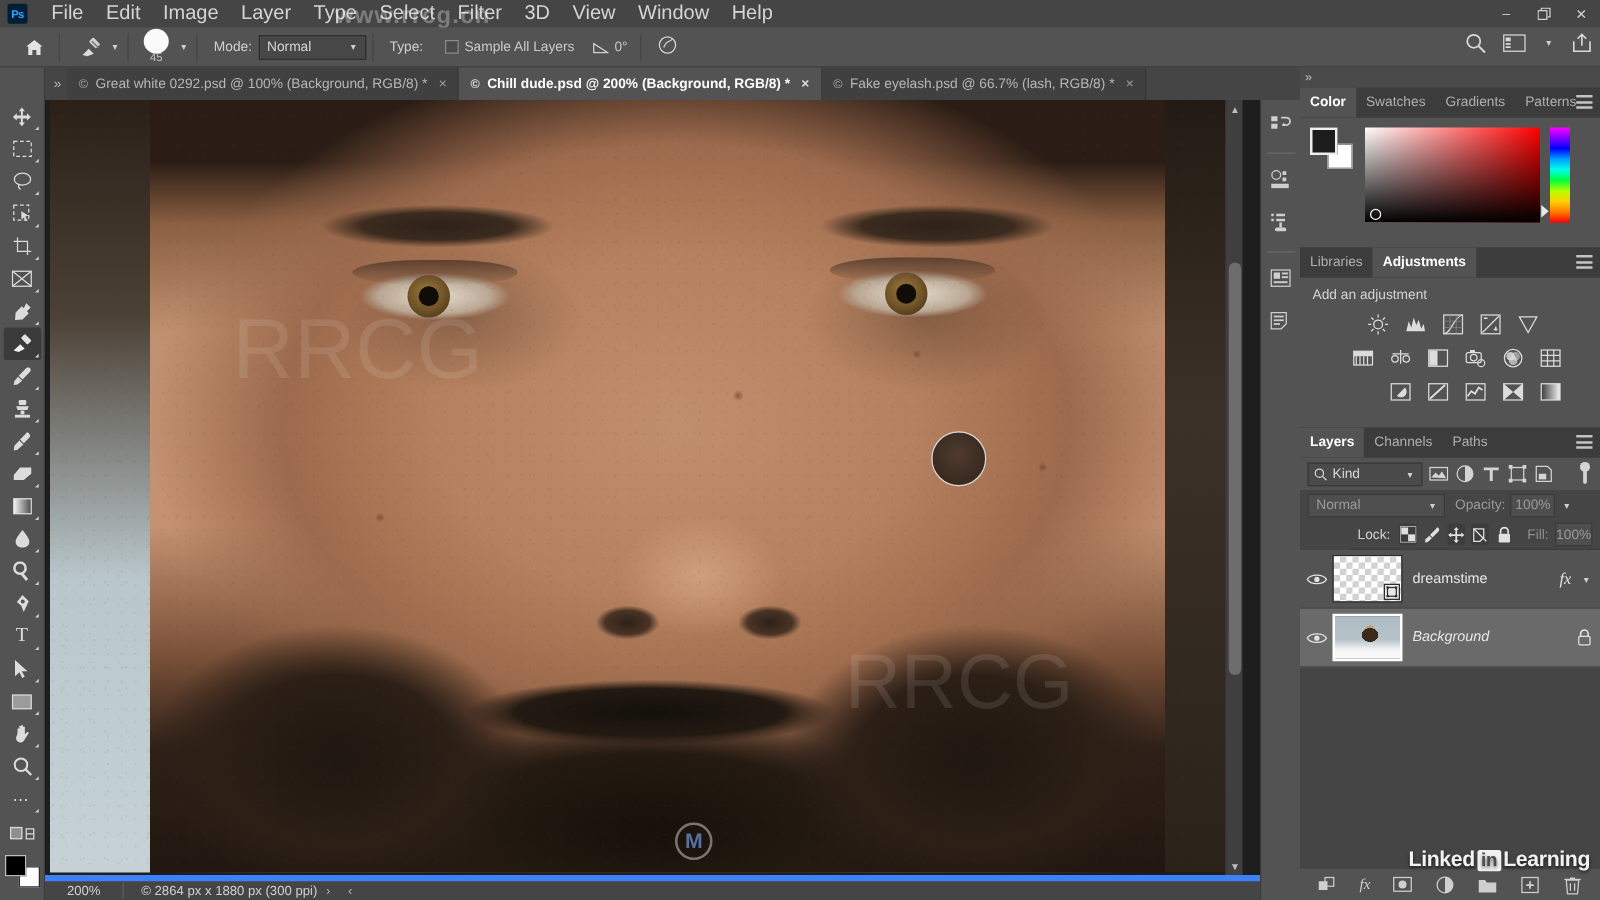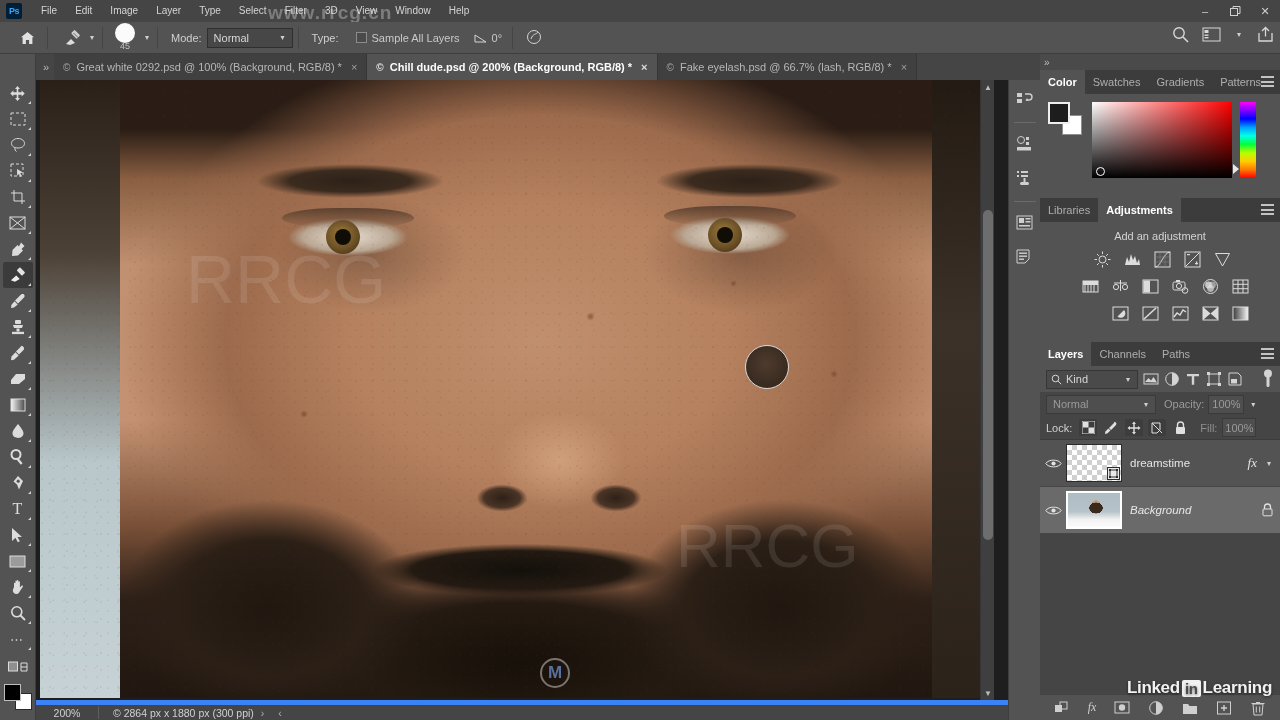--- a/index.html
+++ b/index.html
@@ -19,21 +19,21 @@
     background: #454545; display: flex; align-items: center;
   }
   .ps-logo {
     width: 16px; height: 16px; margin-left: 6px; margin-right: 10px;
     background: #001e36; border-radius: 2px; color: #31a8ff;
     font-size: 9px; font-weight: bold; display: flex;
     align-items: center; justify-content: center; letter-spacing: -0.5px;
   }
   .menu-item {
     padding: 0 9px; height: 22px; line-height: 22px;
-    font-size: 10px; color: #d4d4d4; cursor: default; white-space: nowrap; text-align: right;
+    font-size: 16px; color: #d4d4d4; cursor: default; white-space: nowrap; text-align: right;
   }
   .win-ctrls { position: absolute; right: 0; top: 0; display: flex; height: 22px; }
   .win-btn {
     width: 30px; height: 22px; display: flex; align-items: center;
     justify-content: center; color: #d0d0d0; font-size: 11px;
   }
 
   
   .optionsbar {
     position: absolute; top: 22px; left: 0; width: 1280px; height: 32px;
@@ -322,21 +322,21 @@
     width: 16px; height: 76px; position: relative;
     background: linear-gradient(to bottom,#ff00ff,#8000ff,#0000ff,#00a0ff,#00ffea,#00ff3c,#b4ff00,#ffd000,#ff7a00,#ff0000);
   }
   .hue-strip .marker {
     position: absolute; left: -7px; bottom: 4px; width: 0; height: 0;
     border-top: 5px solid transparent; border-bottom: 5px solid transparent;
     border-left: 6px solid #e8e8e8;
   }
 
   
-  .adj-body { padding: 8px 10px 10px; text-align: center; }
+  .adj-body { padding: 8px 10px 10px; }
   .adj-title { font-size: 11px; color: #d3d3d3; margin-bottom: 9px; }
   .adj-row { display: flex; gap: 13px; margin-bottom: 10px; padding-left: 44px;}
   .adj-row.r2 { padding-left: 32px; gap: 13px;}
   .adj-row.r3 { padding-left: 62px; gap: 13px;}
   .adj-ico { width: 17px; height: 17px; color: #dcdcdc; }
 
   
   .layers-tools {
     display: flex; align-items: center; height: 26px; padding: 0 6px; gap: 5px;
     background: #535353;
@@ -357,20 +357,21 @@
   }
   .op-label { font-size: 11px; color: #9a9a9a; margin-left: 4px; }
   .op-val {
     background: #4e4e4e; border: 1px solid #3a3a3a; height: 19px; width: 36px;
     font-size: 11px; color: #9a9a9a; display: flex; align-items: center;
     justify-content: center;
   }
   .lock-row {
     display: flex; align-items: center; height: 24px; padding: 0 6px; gap: 5px;
     border-bottom: 1px solid #3c3c3c;
+    margin-left: 40px;
   }
   .lock-label { font-size: 11px; color: #cfcfcf; margin-right: 2px; }
   .lock-ico {
     width: 18px; height: 17px; display: flex; align-items: center;
     justify-content: center; color: #dcdcdc;
   }
   .lock-ico.on { background: #3d3d3d; border-radius: 2px; }
   .fill-label { font-size: 11px; color: #8e8e8e; margin-left: 6px; }
 
   .layer-row {

